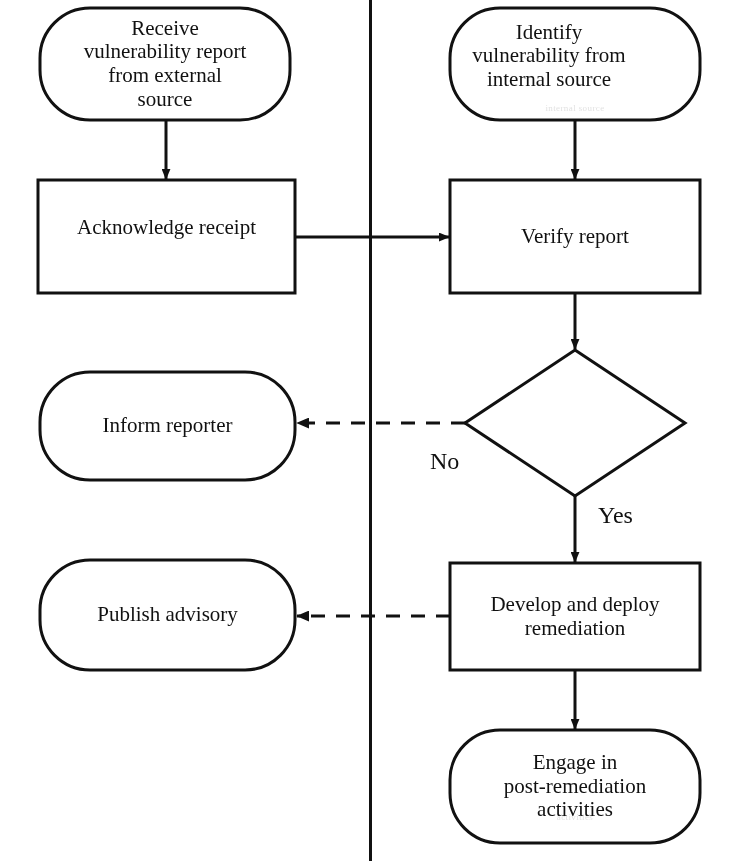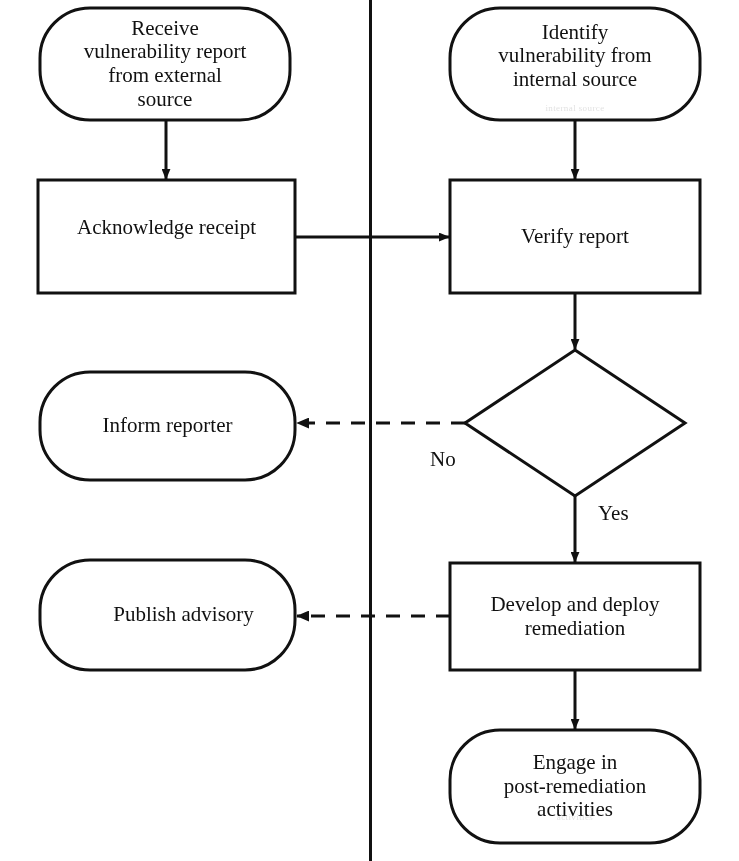--- a/index.html
+++ b/index.html
@@ -34,21 +34,21 @@
     text-align: center;
     color: #111111;
     line-height: 1.12;
     pointer-events: none;
     white-space: pre-line;
     font-size: 21px;
   }
   .edge-label {
     position: absolute;
     color: #111111;
-    font-size: 21px;
+    font-size: 24px;
     line-height: 1;
     pointer-events: none;
   }
   .ghost-text {
     position: absolute;
     color: #c9c9c9;
     font-size: 9px;
     letter-spacing: 0.4px;
     text-align: center;
     pointer-events: none;
@@ -110,23 +110,23 @@
 
   <div class="node-label" style="left:40px; top:8px; width:250px; height:112px;">Receive
 vulnerability report
 from external
 source</div>
 
   <div class="node-label" style="left:38px; top:180px; width:257px; height:96px;">Acknowledge receipt</div>
 
   <div class="node-label" style="left:40px; top:372px; width:255px; height:108px;">Inform reporter</div>
 
-  <div class="node-label" style="left:56px; top:560px; width:255px; height:110px;">Publish advisory</div>
+  <div class="node-label" style="left:40px; top:560px; width:255px; height:110px;">Publish advisory</div>
 
-  <div class="node-label" style="left:450px; top:8px; width:250px; height:96px;">Identify
+  <div class="node-label" style="left:424px; top:8px; width:250px; height:96px;">Identify
 vulnerability from
 internal source</div>
 
   <div class="node-label" style="left:450px; top:180px; width:250px; height:113px;">Verify report</div>
 
 
   <div class="node-label" style="left:450px; top:563px; width:250px; height:107px;">Develop and deploy
 remediation</div>
 
   <div class="node-label" style="left:450px; top:730px; width:250px; height:113px;">Engage in

